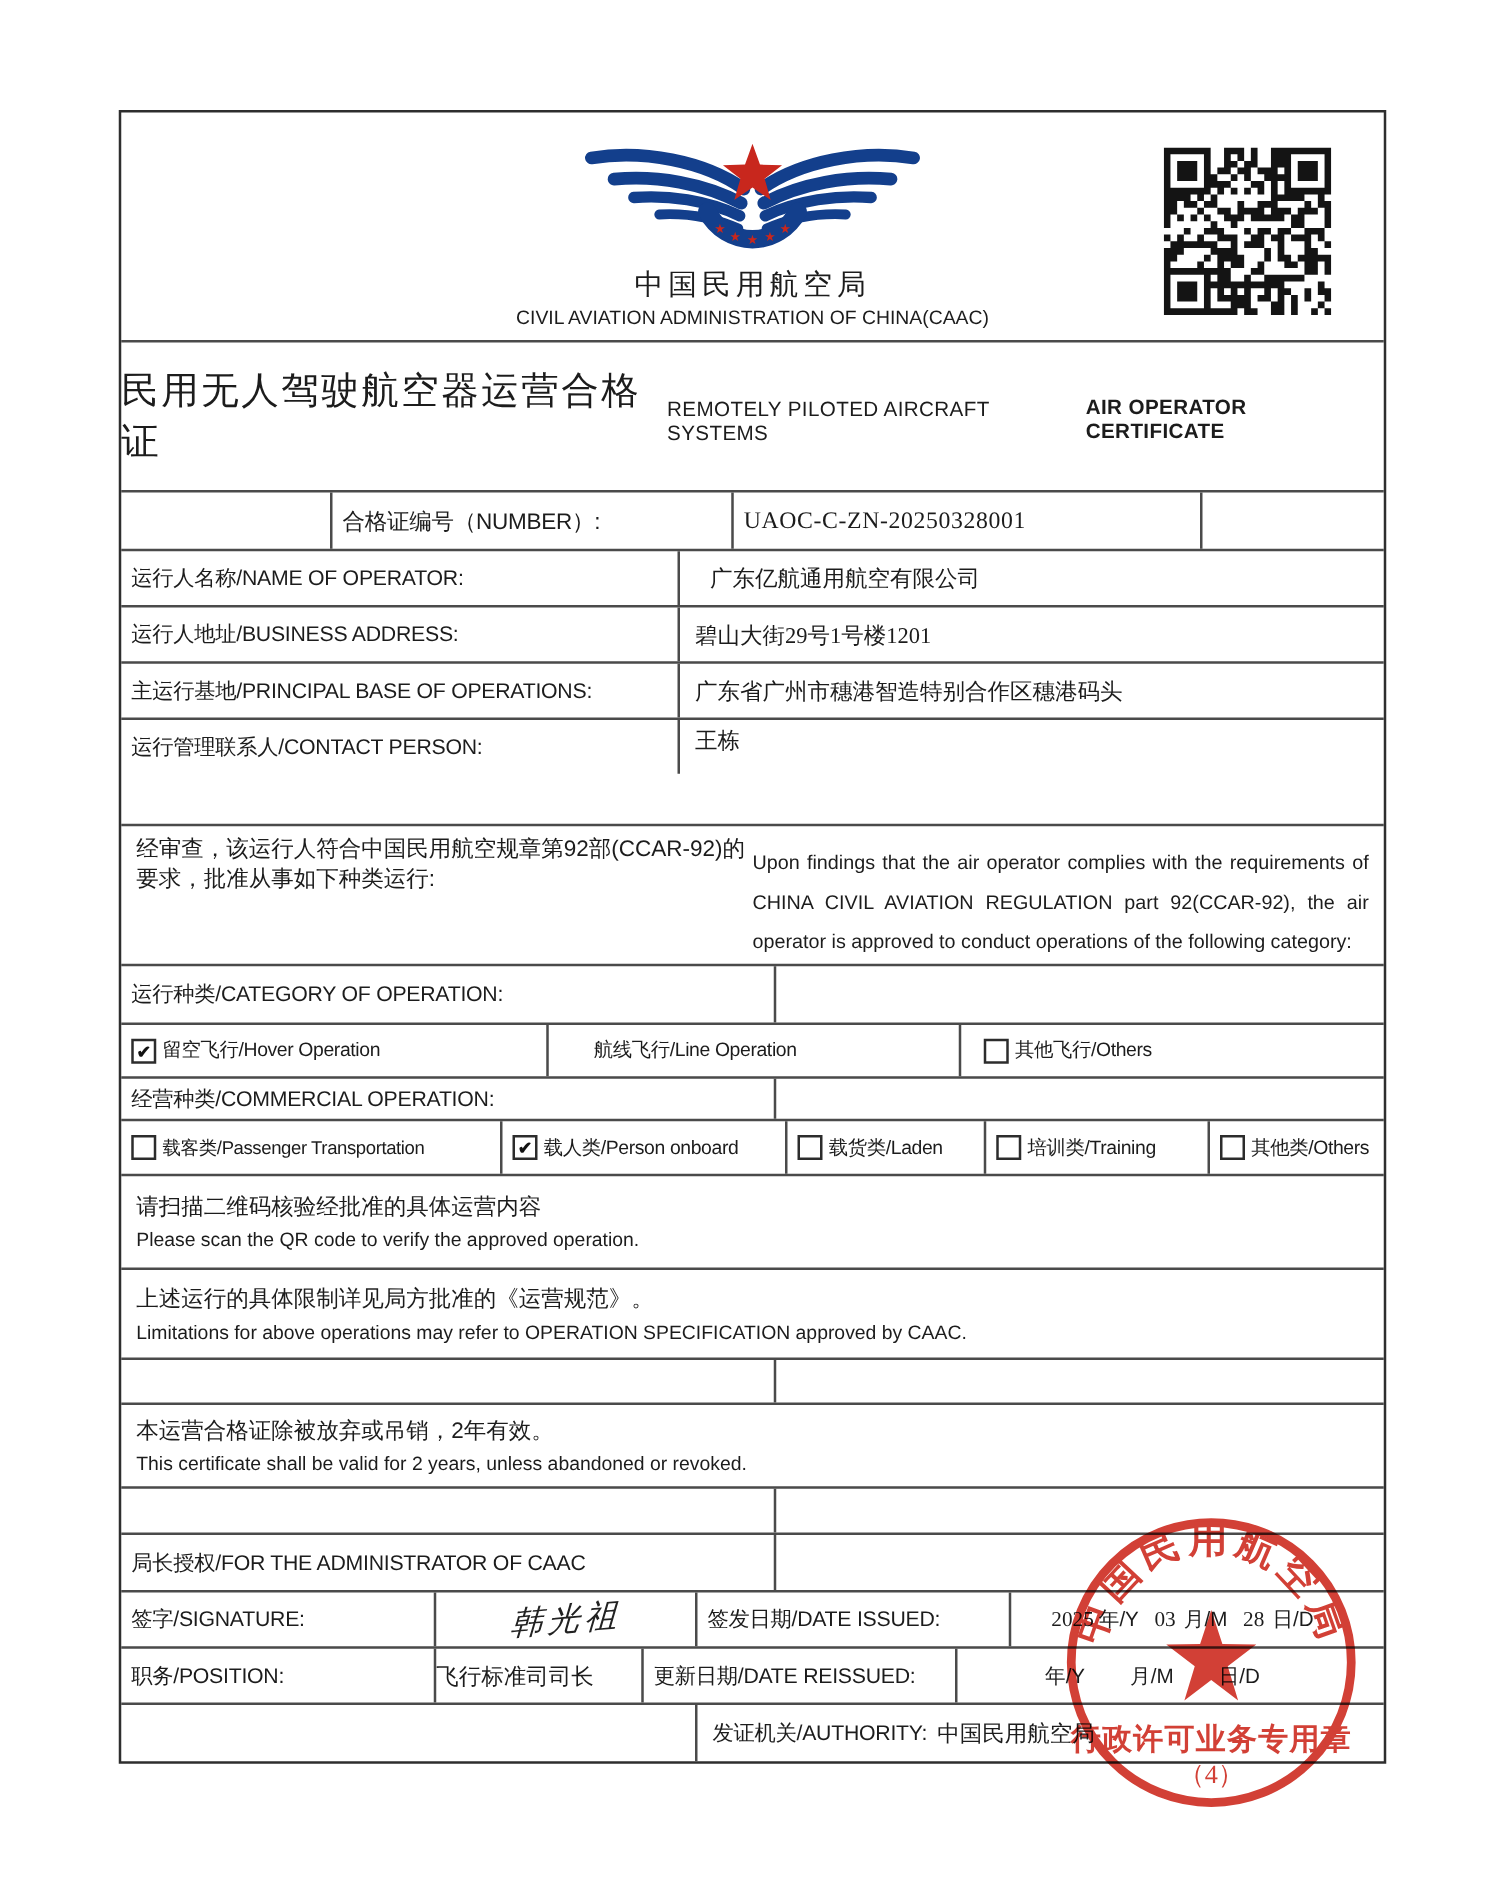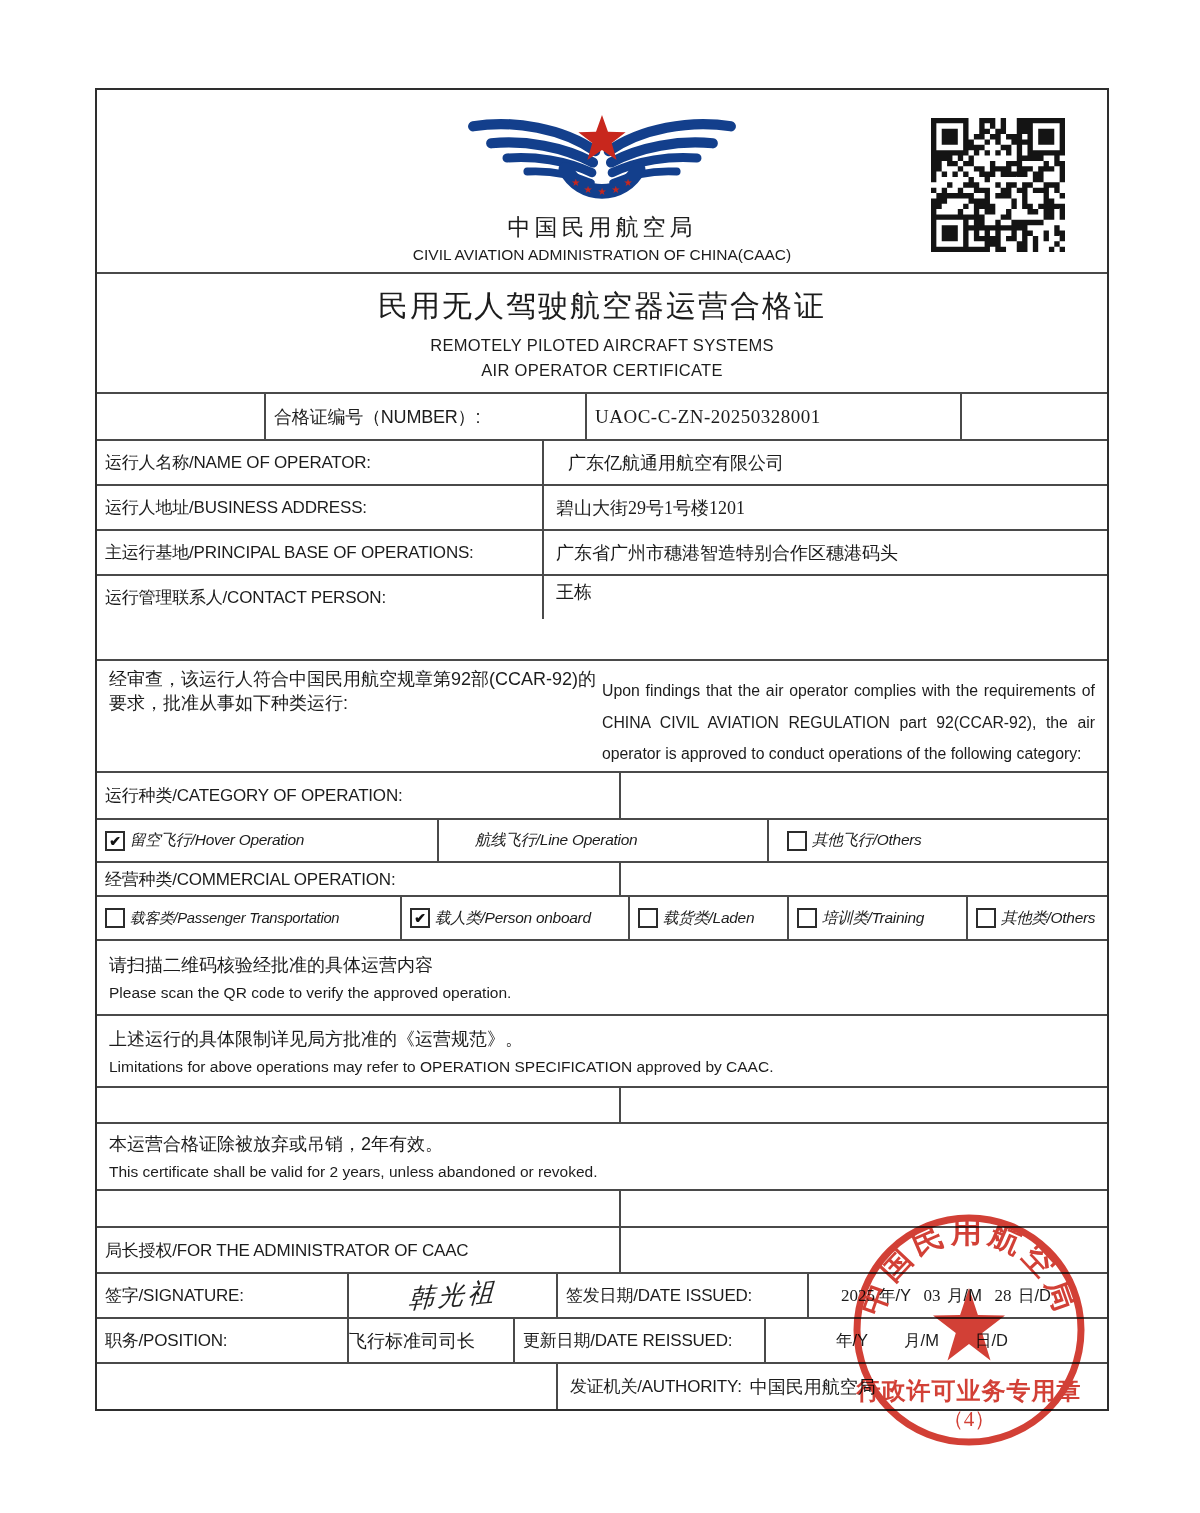--- a/index.html
+++ b/index.html
@@ -11,37 +11,37 @@
   .cell{box-sizing:border-box;display:flex;align-items:center;padding:0 8px;}
   .cell + .cell{border-left:2px solid #4a4a4a;}
   .lbl{font-size:17px;letter-spacing:-0.2px;}
   .val{font-family:"Liberation Serif",serif;font-size:18px;}
   
   .hdr{flex-direction:column;justify-content:flex-start;position:relative;height:182px;align-items:center;}
   .agency-cn{font-size:23px;letter-spacing:4px;margin-top:2px;}
   .agency-en{font-size:15.5px;margin-top:3px;}
   .qr{position:absolute;right:42px;top:28px;width:134px;height:134px;}
   
-  .ttl{flex-direction:column;justify-content:center;align-items:center;height:120px;}
+  .ttl{justify-content:center;align-items:center;height:120px;}
   .ttl-cn{font-size:30px;letter-spacing:2px;}
   .ttl-en{font-size:16.5px;margin-top:9px;letter-spacing:0.3px;}
-  .ttl-en2{font-size:16.5px;margin-top:6px;letter-spacing:0.3px;}
+  .ttl-en2{font-size:16.5px;margin-top:6px;letter-spacing:0.3px;font-weight:bold;}
   
   .stmt{align-items:flex-start;justify-content:flex-end;padding:6px 12px;height:112px;margin-top:40px;}
   .stmt-cn{font-size:18px;width:100%;}
   .stmt-en{font-size:15.8px;margin-top:8px;width:100%;text-align:justify;line-height:2.0;}
   .two-line{flex-direction:column;align-items:flex-start;justify-content:center;padding:4px 12px;}
   .tl-cn{font-size:18px;}
   .tl-en{font-size:15.5px;margin-top:7px;}
   
   .cb{flex:0 0 auto;width:16px;height:16px;border:2px solid #2c2c2c;margin-right:5px;
       display:inline-flex;align-items:center;justify-content:center;background:#fff;}
   .cb .tick{display:none;font-size:14px;line-height:1;font-weight:bold;color:#111;}
   .cb.cb-checked .tick{display:block;}
-  .cbl{font-size:15.5px;letter-spacing:-0.3px;white-space:nowrap;font-style:italic;}
+  .cbl{font-size:15.5px;letter-spacing:-0.3px;white-space:nowrap;}
   
   .handwriting{font-family:"Liberation Serif",serif;font-style:italic;font-size:26px;color:#222;
       transform:rotate(-5deg) skewX(-8deg);letter-spacing:4px;}
   .datecell{font-size:16.5px;}
   .dval{display:inline-block;min-width:42px;text-align:center;font-family:"Liberation Serif",serif;font-size:17px;}
   .dval.small{min-width:30px;}
   .dunit{margin-right:6px;white-space:nowrap;}
   
   .stamp{position:absolute;left:832px;top:1193px;width:274px;height:274px;
          mix-blend-mode:multiply;opacity:0.93;pointer-events:none;}

